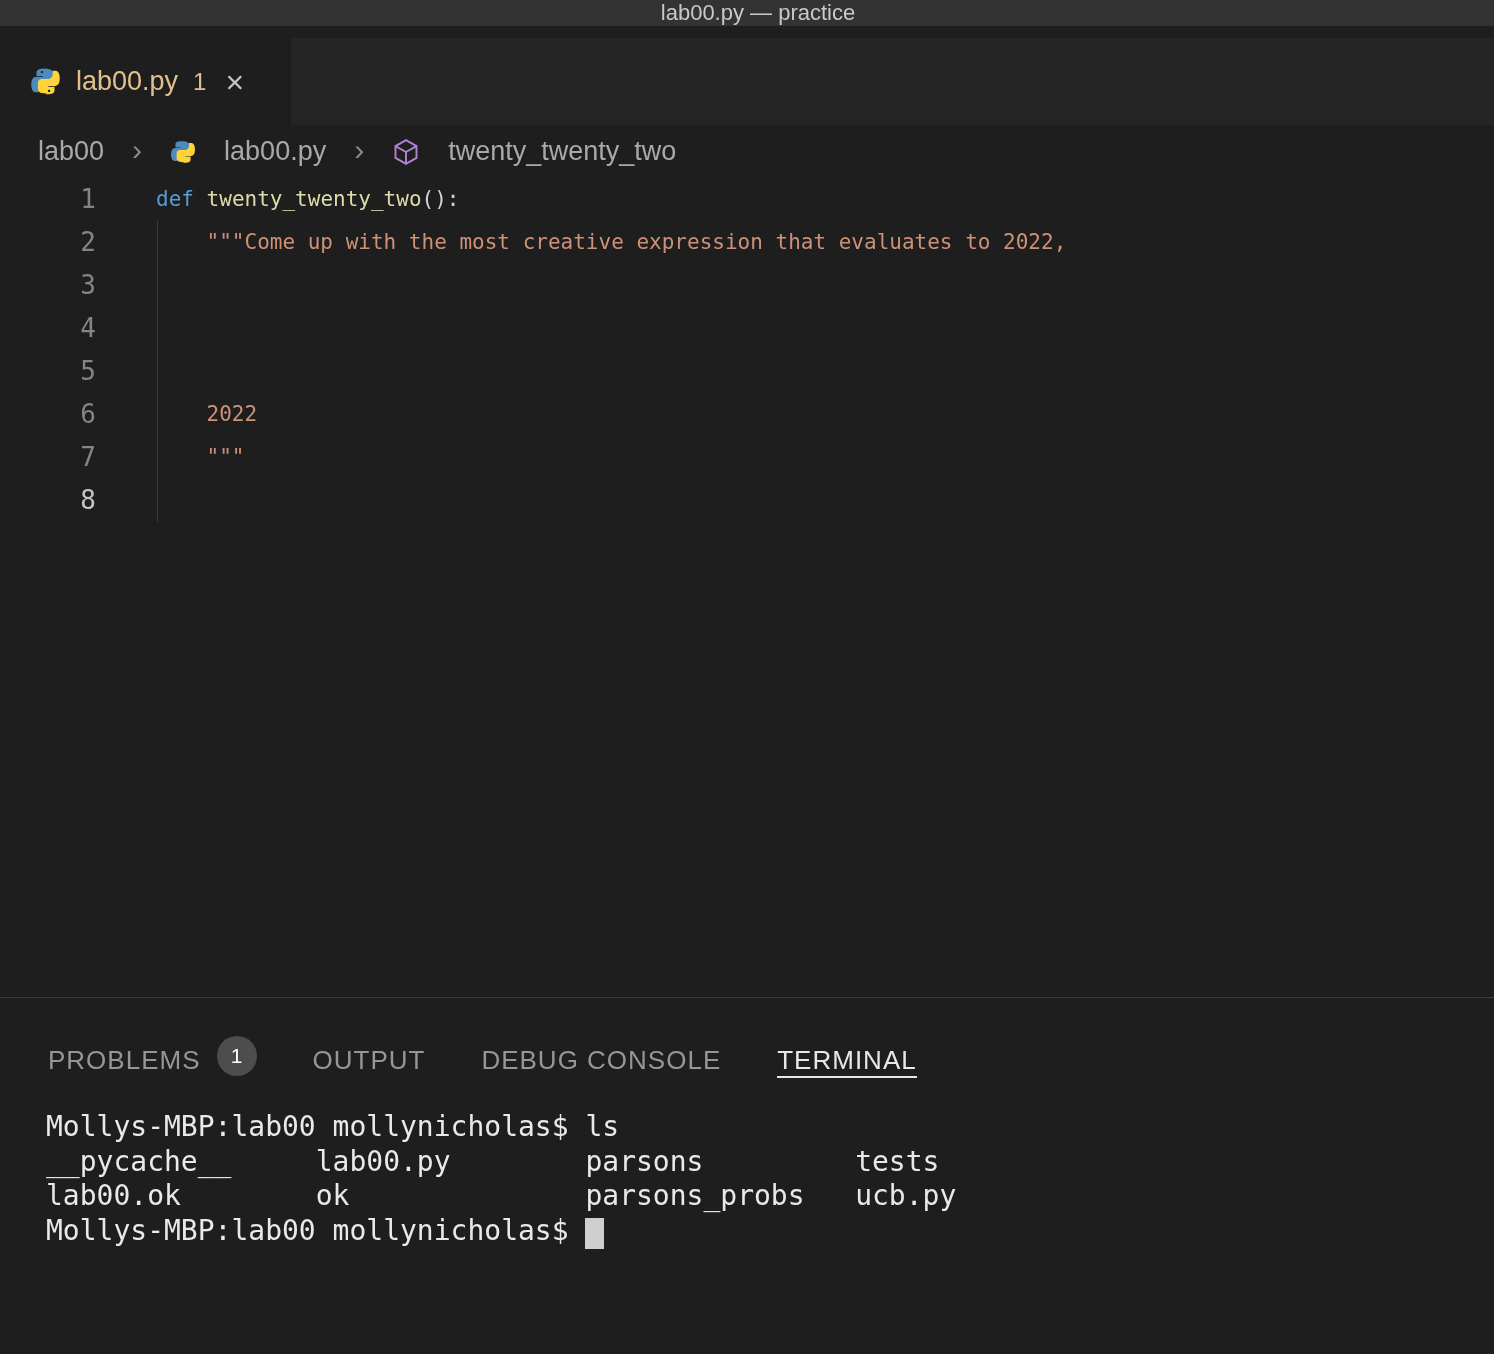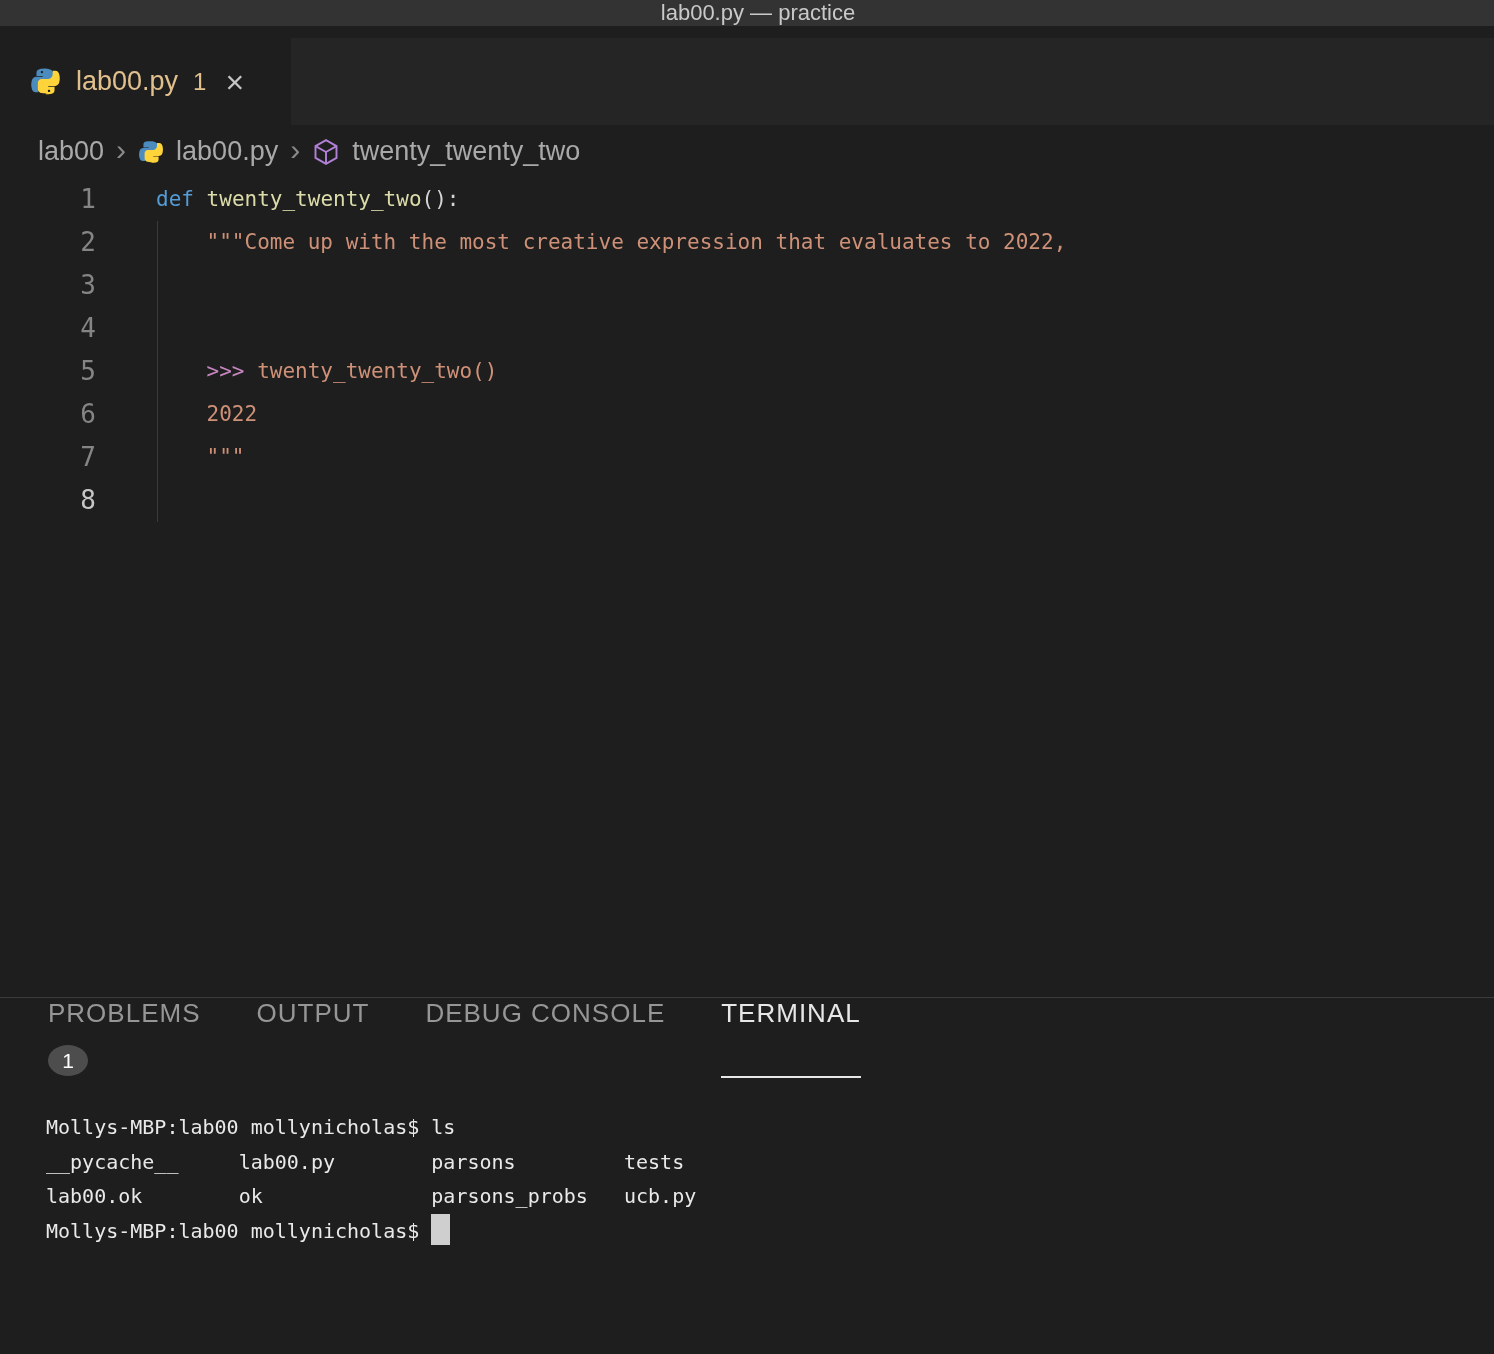--- a/index.html
+++ b/index.html
@@ -21,21 +21,21 @@
     position:absolute;left:0;top:0;height:87px;width:291px;background:#1e1e1e;
     display:flex;align-items:center;gap:15px;padding:0 22px 0 30px;box-sizing:border-box;
   }
   .tab-label{color:var(--tab_modified);font-size:27px;}
   .tab-badge{color:var(--tab_modified);font-size:24px;}
   .tab-close{color:#c5c5c5;font-size:32px;line-height:32px;margin-left:4px;cursor:pointer;}
   .pyicon svg{display:block;}
   
   .breadcrumbs{
     position:absolute;top:125px;left:0;right:0;height:53px;
-    display:flex;align-items:center;padding-left:38px;gap:12px;
+    display:flex;align-items:center;padding-left:38px;gap:28px;
     color:var(--breadcrumb);font-size:27px;
   }
   .crumb-sep{color:#8a8a8a;font-size:30px;line-height:30px;transform:translateY(-2px);}
   .symicon{color:var(--symbol_icon);display:flex;}
   
   .editor{position:absolute;top:178px;left:0;right:0;height:819px;}
   .indent-guide{position:absolute;left:157px;top:43px;height:301px;width:1px;background:#3a3a3a;}
   .ed-row{display:flex;height:43px;line-height:43px;}
   .gutter{
     flex:0 0 96px;text-align:right;color:var(--linenum);
@@ -55,34 +55,34 @@
   .box svg{position:absolute;left:0;bottom:-6px;width:100%;height:8px;color:var(--squiggle);}
   
   .panel{
     position:absolute;top:997px;left:0;right:0;bottom:0;
     border-top:1px solid #3c3c3c;background:#1e1e1e;
   }
   .panel-tabs{
     display:flex;align-items:stretch;height:80px;padding-left:48px;gap:56px;
   }
   .ptab{
-    display:flex;align-items:flex-start;gap:16px;
+    display:flex;align-items:flex-end;gap:16px;
     color:#969696;font-size:26px;letter-spacing:1px;
-    border-bottom:2px solid transparent;cursor:pointer;flex-direction:column;
+    border-bottom:2px solid transparent;cursor:pointer;
   }
   .ptab.active{color:#e7e7e7;border-bottom-color:#e7e7e7;}
   .badge{
     display:inline-flex;align-items:center;justify-content:center;
     width:40px;height:40px;border-radius:50%;
     background:var(--badge_bg);color:#ffffff;font-size:21px;letter-spacing:0;
   }
   
   .term{
     margin-top:32px;padding-left:46px;
-    font-family:"DejaVu Sans Mono",monospace;font-size:20px;line-height:34.5px;
+    font-family:"DejaVu Sans Mono",monospace;font-size:28px;line-height:34.5px;
     color:var(--terminal_fg);white-space:pre;
   }
   .cursor-block{
     display:inline-block;width:19px;height:31px;background:#cfcfcf;
     vertical-align:text-bottom;margin-bottom:-2px;
   }
 </style>
 </head>
 <body>
 
@@ -138,21 +138,20 @@
       </div>
       <div class="ed-row">
         <div class="gutter">3</div>
       </div>
       <div class="ed-row">
         <div class="gutter">4</div>
         <div class="code"></div>
       </div>
       <div class="ed-row">
         <div class="gutter">5</div>
-        <div class="code"><span class="plain">    </span><span class="magenta">&gt;&gt;&gt;</span><span class="str"> twenty_twenty_two()</span></div>
       </div>
       <div class="ed-row">
         <div class="gutter">6</div>
         <div class="code"><span class="str">    2022</span></div>
       </div>
       <div class="ed-row">
         <div class="gutter">7</div>
         <div class="code"><span class="str">    """</span></div>
       </div>
       <div class="ed-row">

